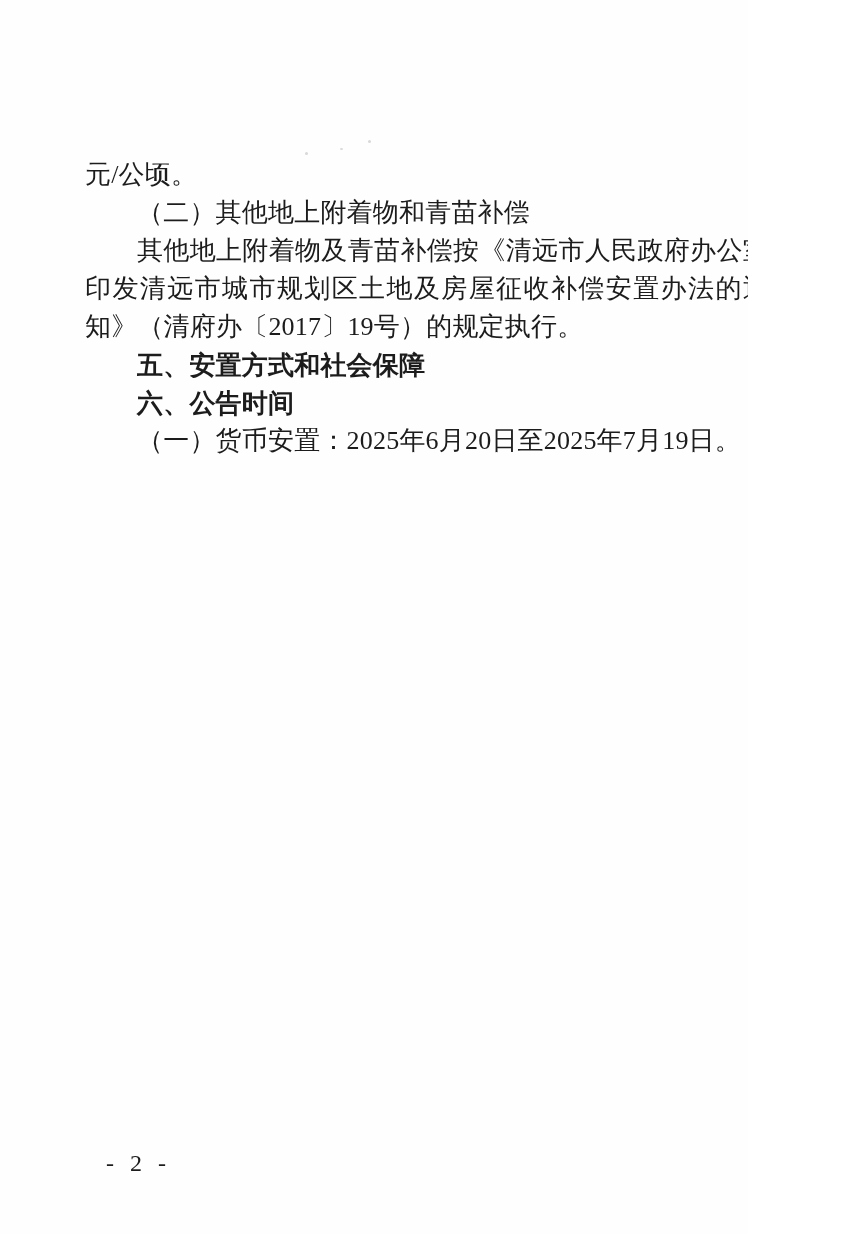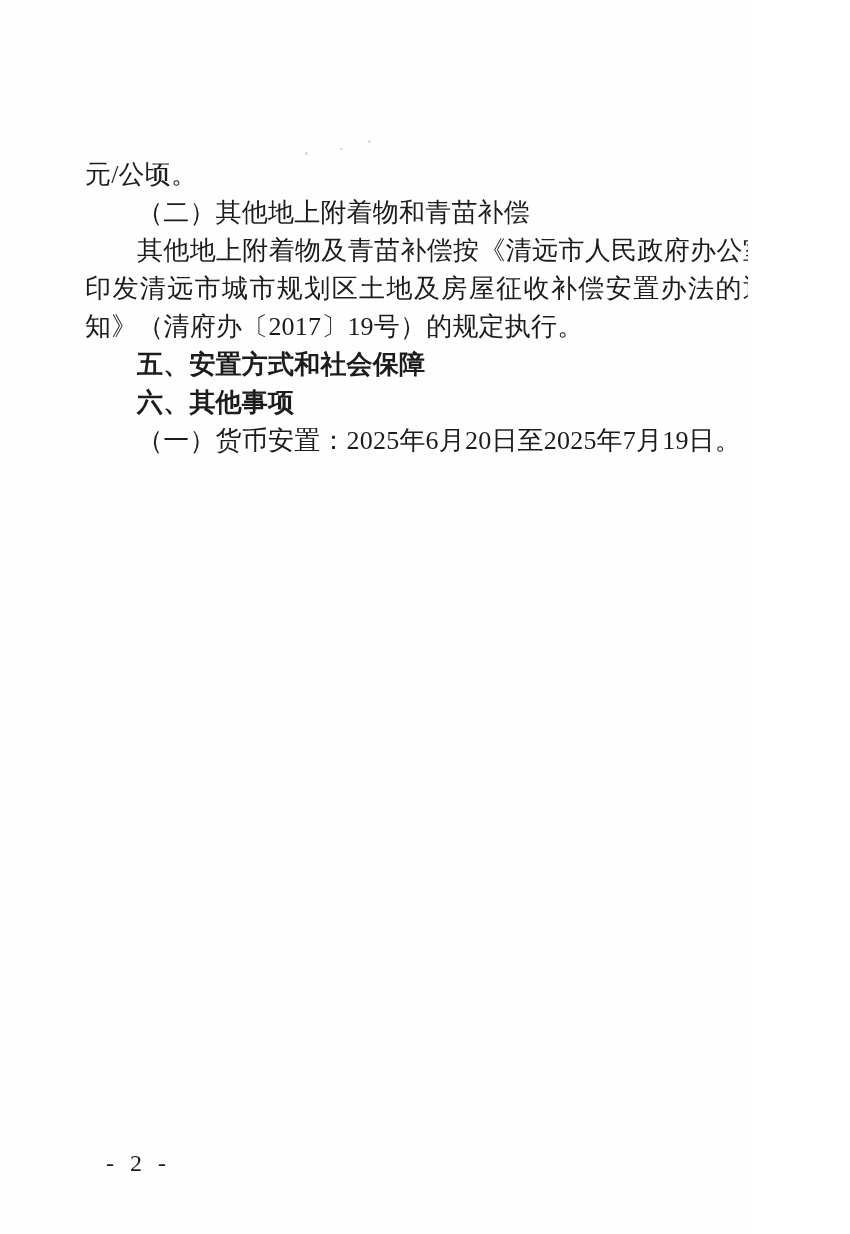--- a/index.html
+++ b/index.html
@@ -31,21 +31,21 @@
     color: #1c1c1c;
   }
   .para-body, .para-sub, .para-heading {
     text-indent: 2em;
   }
   .para-continuation {
     text-indent: 0;
   }
   .para-heading {
     font-weight: 700;
-    font-family: Liberation Serif, serif;
+    font-family: Liberation Sans, sans-serif;
     color: #111111;
   }
   .footer {
     position: absolute;
     left: 106px;
     top: 1150px;
     font-size: 24px;
     letter-spacing: 5px;
     color: #1c1c1c;
     font-family: "Liberation Serif", serif;
@@ -67,19 +67,19 @@
 
   <span class="scan-speck speck-1"></span>
   <span class="scan-speck speck-2"></span>
   <span class="scan-speck speck-3"></span>
 
   <div class="content">
     <p class="para-continuation">元/公顷。</p>
     <p class="para-sub">（二）其他地上附着物和青苗补偿</p>
     <p class="para-body">其他地上附着物及青苗补偿按《清远市人民政府办公室印发清远市城市规划区土地及房屋征收补偿安置办法的通知》（清府办〔2017〕19号）的规定执行。</p>
     <p class="para-heading">五、安置方式和社会保障</p>
-    <p class="para-heading">六、其他事项</p>
+    <p class="para-heading">六、公告时间</p>
     <p class="para-body">（一）货币安置：2025年6月20日至2025年7月19日。</p>
   </div>
 
   <div class="footer">- 2 -</div>
 
 </div>
 
 </body></html>

